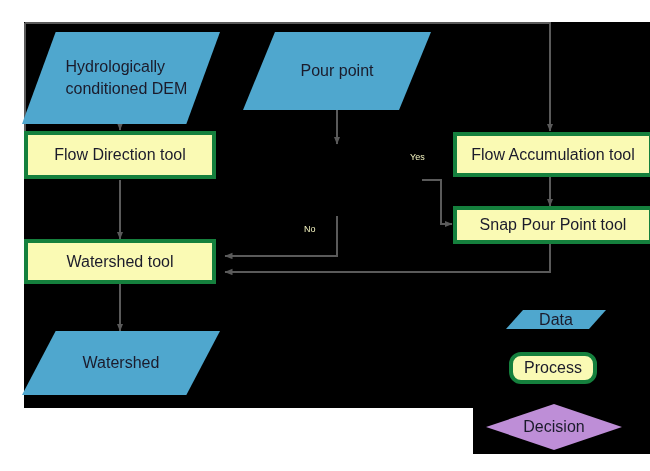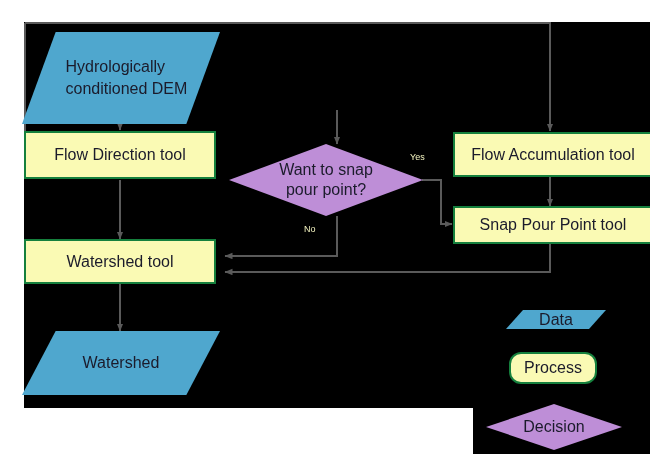--- a/index.html
+++ b/index.html
@@ -11,21 +11,21 @@
   #panel-legend{left:473px;top:408px;width:177px;height:46px;}
 
   svg.layer{position:absolute;left:0;top:0;width:650px;height:471px;overflow:visible;}
 
   .node{position:absolute;display:flex;align-items:center;justify-content:center;
         text-align:center;color:#1b1b2b;font-family:"Liberation Sans",sans-serif;
         box-sizing:border-box;}
 
   .data-shape{background:#4FA7CE;
       clip-path:polygon(17% 0%,100% 0%,83% 100%,0% 100%);}
-  .process-shape{background:#FAFAB4;border:2px solid #15803d;}
+  .process-shape{background:#FAFAB4;border:4px solid #15803d;}
   .decision-shape{background:#BE8ED7;
       clip-path:polygon(50% 0%,100% 50%,50% 100%,0% 50%);}
 
   .lbl{pointer-events:none;}
 
   .edge-label{position:absolute;color:#f4f4c0;font-size:9px;
       font-family:"Liberation Sans",sans-serif;letter-spacing:0px;}
 
   .legend-node{position:absolute;display:flex;align-items:center;justify-content:center;
       color:#1b1b2b;font-size:16px;box-sizing:border-box;}
@@ -65,36 +65,36 @@
       <path d="M550,244 L550,272 L225,272" marker-end="url(#ah)"></path>
 
       <path d="M120,284 L120,331" marker-end="url(#ah)"></path>
     </g>
   </svg>
 
   <div class="node data-shape" style="left:22px;top:32px;width:198px;height:92px;">
     <span class="lbl" style="font-size:16px;line-height:1.35;width:125px;text-align:left;margin-left:14px;">Hydrologically conditioned DEM</span>
   </div>
 
+  <div class="node data-shape" style="left:243px;top:32px;width:188px;height:78px;">
+    <span class="lbl" style="font-size:16px;">Pour point</span>
+  </div>
 
   <div class="node process-shape" style="left:24px;top:131px;width:192px;height:48px;">
     <span class="lbl" style="font-size:16px;">Flow Direction tool</span>
   </div>
 
   <div class="node process-shape" style="left:453px;top:132px;width:200px;height:45px;">
     <span class="lbl" style="font-size:16px;white-space:nowrap;">Flow Accumulation tool</span>
   </div>
 
   <div class="node process-shape" style="left:453px;top:206px;width:200px;height:38px;">
     <span class="lbl" style="font-size:16px;white-space:nowrap;">Snap Pour Point tool</span>
   </div>
 
-  <div class="node decision-shape" style="left:229px;top:144px;width:194px;height:72px;">
-    <span class="lbl" style="font-size:16px;line-height:1.25;width:110px;">Want to snap pour point?</span>
-  </div>
 
   <div class="node process-shape" style="left:24px;top:239px;width:192px;height:45px;">
     <span class="lbl" style="font-size:16px;">Watershed tool</span>
   </div>
 
   <div class="node data-shape" style="left:22px;top:331px;width:198px;height:64px;">
     <span class="lbl" style="font-size:16px;">Watershed</span>
   </div>
 
   <div class="edge-label" style="left:410px;top:152px;">Yes</div>

